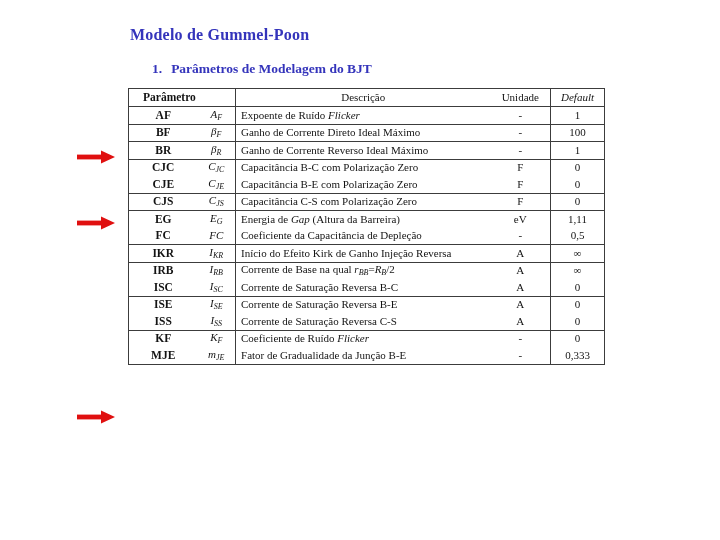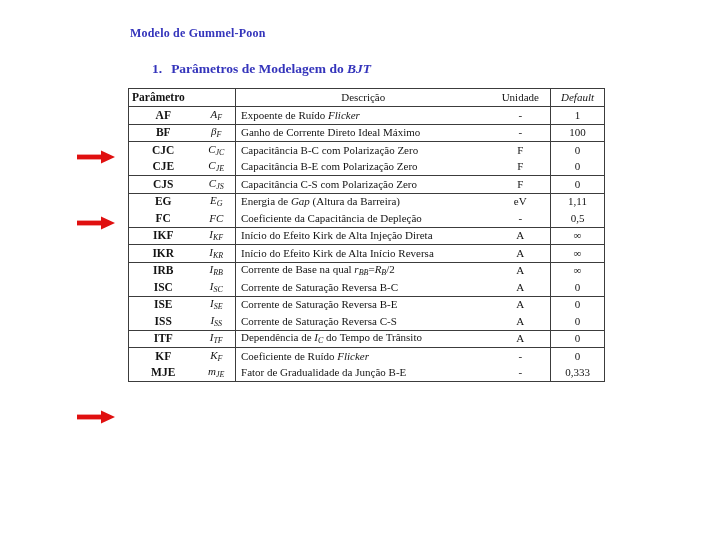--- a/index.html
+++ b/index.html
@@ -2,43 +2,43 @@
 <html style="--blue: #3434bb; --border: #3c3c3c; --red: #e01010;"><head>
 <meta charset="utf-8">
 <style>
   html,body { margin:0; padding:0; background:#ffffff; }
   .slide {
     position:relative; width:720px; height:540px; background:#ffffff;
     font-family:"Liberation Serif", serif; color:#141414; overflow:hidden;
   }
   .title {
     position:absolute; left:130px; top:26px;
-    font-size:12px; font-weight:bold; color:var(--blue); letter-spacing:.2px;
+    font-size:16px; font-weight:bold; color:var(--blue); letter-spacing:.2px;
   }
   .subtitle {
     position:absolute; left:152px; top:61px; display:flex; gap:9px;
     font-size:13.5px; font-weight:bold; color:var(--blue);
   }
-  .subtitle .it { font-style:italic; }
+  .subtitle .it { }
   table.params {
     position:absolute; left:128px; top:88px; width:476px;
     border-collapse:collapse; table-layout:fixed;
     border:1px solid var(--border);
   }
   col.c-name { width:69px; } col.c-sym { width:38px; }
   col.c-desc { width:255px; } col.c-unit { width:60px; } col.c-def { width:54px; }
   th, td {
     padding:0; margin:0; font-size:11px; line-height:1; height:16.5px;
     white-space:nowrap; overflow:hidden; font-weight:normal;
   }
   thead th { height:17px; }
   thead tr { border-bottom:1px solid var(--border); }
   tbody tr { border-bottom:1px solid var(--border); }
   tbody tr.nosep { border-bottom:0;margin-left:12px; }
-  th.h-param { text-align:left; font-weight:bold; font-size:11.5px; padding-left:3px;
+  th.h-param { text-align:left; font-weight:bold; font-size:11.5px; padding-left:14px;
                border-right:1px solid var(--border); }
   th.h-desc { text-align:center; }
   th.h-unit { text-align:center; border-right:1px solid var(--border); }
   th.h-def  { text-align:center; font-style:italic;margin-left:8px; }
   td.cname { text-align:center; font-weight:bold; font-size:11.5px; }
   td.csym  { text-align:center; font-style:italic; border-right:1px solid var(--border); }
   td.cdesc { text-align:left; padding-left:5px; }
   td.cunit { text-align:center; border-right:1px solid var(--border); }
   td.cdef  { text-align:center; }
   span.i { font-style:italic; }
@@ -82,20 +82,27 @@
           <td class="cunit">-</td>
           <td class="cdef">1</td>
         </tr>
         <tr>
           <td class="cname">BF</td>
           <td class="csym"><span class="i">β</span><span class="isub">F</span></td>
           <td class="cdesc"><span>Ganho de Corrente Direto Ideal Máximo</span></td>
           <td class="cunit">-</td>
           <td class="cdef">100</td>
         </tr>
+        <tr>
+          <td class="cname">BR</td>
+          <td class="csym"><span class="i">β</span><span class="isub">R</span></td>
+          <td class="cdesc"><span>Ganho de Corrente Reverso Ideal Máximo</span></td>
+          <td class="cunit">-</td>
+          <td class="cdef">1</td>
+        </tr>
         <tr class="nosep">
           <td class="cname">CJC</td>
           <td class="csym"><span class="i">C</span><span class="isub">JC</span></td>
           <td class="cdesc"><span>Capacitância B-C com Polarização Zero</span></td>
           <td class="cunit">F</td>
           <td class="cdef">0</td>
         </tr>
         <tr>
           <td class="cname">CJE</td>
           <td class="csym"><span class="i">C</span><span class="isub">JE</span></td>
@@ -118,30 +125,23 @@
           <td class="cdef">1,11</td>
         </tr>
         <tr>
           <td class="cname">FC</td>
           <td class="csym"><span class="i">FC</span></td>
           <td class="cdesc"><span>Coeficiente da Capacitância de Depleção</span></td>
           <td class="cunit">-</td>
           <td class="cdef">0,5</td>
         </tr>
         <tr>
-          <td class="cname">IKF</td>
-          <td class="csym"><span class="i">I</span><span class="isub">KF</span></td>
-          <td class="cdesc"><span>Início do Efeito Kirk de Alta Injeção Direta</span></td>
-          <td class="cunit">A</td>
-          <td class="cdef">∞</td>
-        </tr>
-        <tr>
           <td class="cname">IKR</td>
           <td class="csym"><span class="i">I</span><span class="isub">KR</span></td>
-          <td class="cdesc"><span>Início do Efeito Kirk de Alta Início Reversa</span></td>
+          <td class="cdesc"><span>Início do Efeito Kirk de Ganho Injeção Reversa</span></td>
           <td class="cunit">A</td>
           <td class="cdef">∞</td>
         </tr>
         <tr class="nosep">
           <td class="cname">IRB</td>
           <td class="csym"><span class="i">I</span><span class="isub">RB</span></td>
           <td class="cdesc"><span>Corrente de Base na qual </span><span class="i">r</span><span class="isub">BB</span><span>=</span><span class="i">R</span><span class="isub">B</span><span>/2</span></td>
           <td class="cunit">A</td>
           <td class="cdef">∞</td>
         </tr>
@@ -156,27 +156,20 @@
           <td class="cname">ISE</td>
           <td class="csym"><span class="i">I</span><span class="isub">SE</span></td>
           <td class="cdesc"><span>Corrente de Saturação Reversa B-E</span></td>
           <td class="cunit">A</td>
           <td class="cdef">0</td>
         </tr>
         <tr>
           <td class="cname">ISS</td>
           <td class="csym"><span class="i">I</span><span class="isub">SS</span></td>
           <td class="cdesc"><span>Corrente de Saturação Reversa C-S</span></td>
-          <td class="cunit">A</td>
-          <td class="cdef">0</td>
-        </tr>
-        <tr>
-          <td class="cname">ITF</td>
-          <td class="csym"><span class="i">I</span><span class="isub">TF</span></td>
-          <td class="cdesc"><span>Dependência de </span><span class="i">I</span><span class="isub">C</span><span> do Tempo de Trânsito</span></td>
           <td class="cunit">A</td>
           <td class="cdef">0</td>
         </tr>
         <tr class="nosep">
           <td class="cname">KF</td>
           <td class="csym"><span class="i">K</span><span class="isub">F</span></td>
           <td class="cdesc"><span>Coeficiente de Ruído </span><span class="i">Flicker</span></td>
           <td class="cunit">-</td>
           <td class="cdef">0</td>
         </tr>

